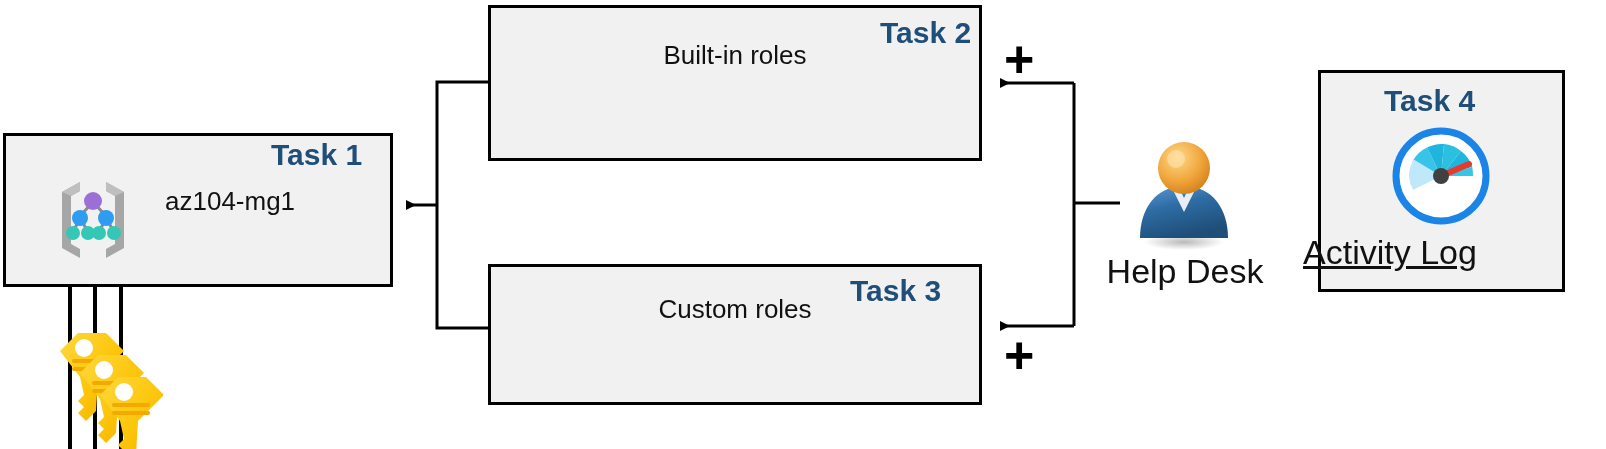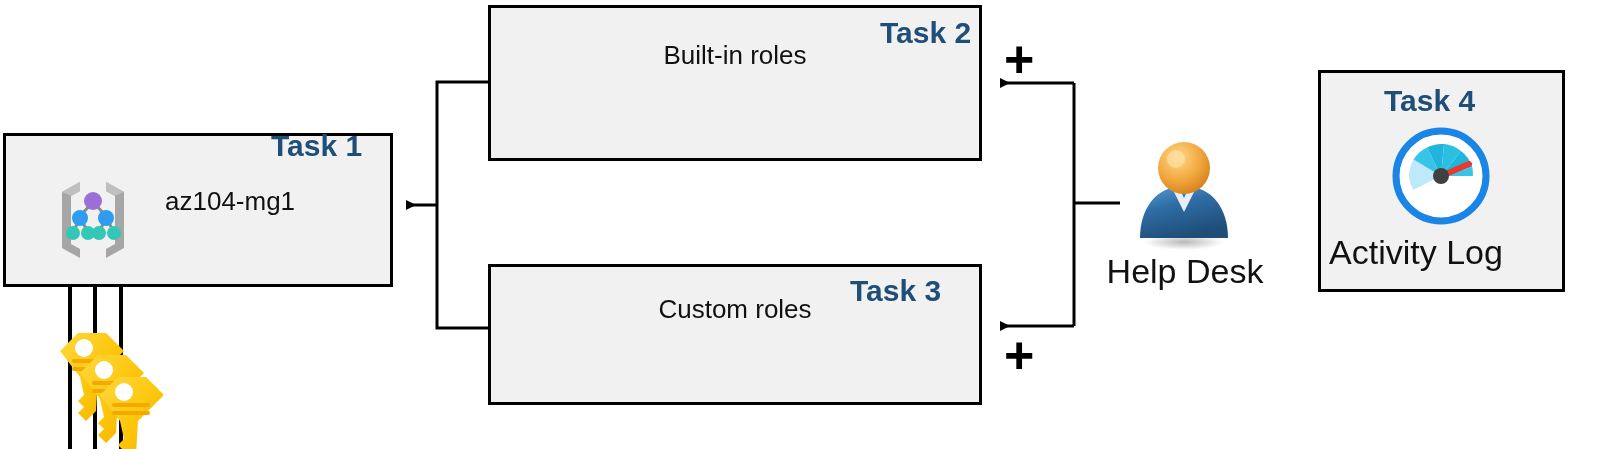--- a/index.html
+++ b/index.html
@@ -93,21 +93,21 @@
     </g>
 
     <g>
       <path d="M70,449 L70,252" fill="none" stroke="#000" stroke-width="4" marker-end="url(#arrowU)"></path>
       <path d="M95,449 L95,246" fill="none" stroke="#000" stroke-width="4" marker-end="url(#arrowU)"></path>
       <path d="M121,449 L121,262" fill="none" stroke="#000" stroke-width="4" marker-end="url(#arrowU)"></path>
     </g>
   </svg>
 
   <div class="box" style="left:3px; top:133px; width:390px; height:154px;"></div>
-  <div class="task-label" style="left:271px; top:131px;">Task 1</div>
+  <div class="task-label" style="left:271px; top:140px;">Task 1</div>
   <div class="box-text" style="left:165px; top:186px;">az104-mg1</div>
 
   <div class="icon-abs" style="left:50px; top:176px; width:86px; height:86px;">
     <svg viewBox="0 0 86 86" width="86" height="86">
 
       <path d="M30,6 L12,16 L12,72 L30,82 L30,73 L21,68 L21,20 L30,15 Z" fill="#a6a6a6"></path>
       <path d="M30,6 L12,16 L21,20 L30,15 Z" fill="#bfbfbf"></path>
 
       <path d="M56,6 L74,16 L74,72 L56,82 L56,73 L65,68 L65,20 L56,15 Z" fill="#a6a6a6"></path>
       <path d="M56,6 L74,16 L65,20 L56,15 Z" fill="#bfbfbf"></path>
@@ -209,15 +209,15 @@
       <path d="M50,50 L53,18.1 A32,32 0 0,1 70,25 Z" fill="#2bbfe2"></path>
       <path d="M50,50 L70,25 A32,32 0 0,1 81.2,41 Z" fill="#1fb5dd"></path>
       <path d="M50,50 L81.2,41 A32,32 0 0,1 82,50 Z" fill="#36c5e8"></path>
 
       <path d="M50,50 L18,50 A32,32 0 0,0 22,64 L50,50 Z" fill="#bfe8fb"></path>
 
       <path d="M50,50 L78,38" stroke="#e8392f" stroke-width="6" stroke-linecap="round"></path>
       <circle cx="50" cy="50" r="8" fill="#404040"></circle>
     </svg>
   </div>
-  <div class="plain-text" style="left:1272px; top:233px; width:288px;">Activity Log</div>
+  <div class="plain-text" style="left:1246px; top:233px; width:288px;text-decoration:underline;">Activity Log</div>
 
 </div>
 
 </body></html>

